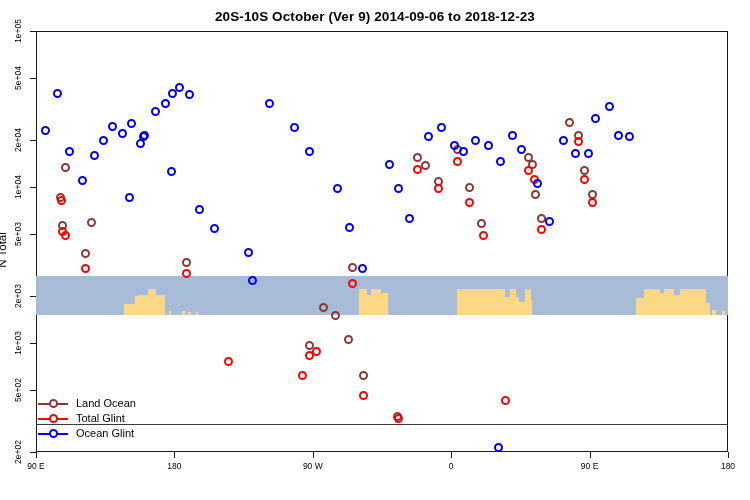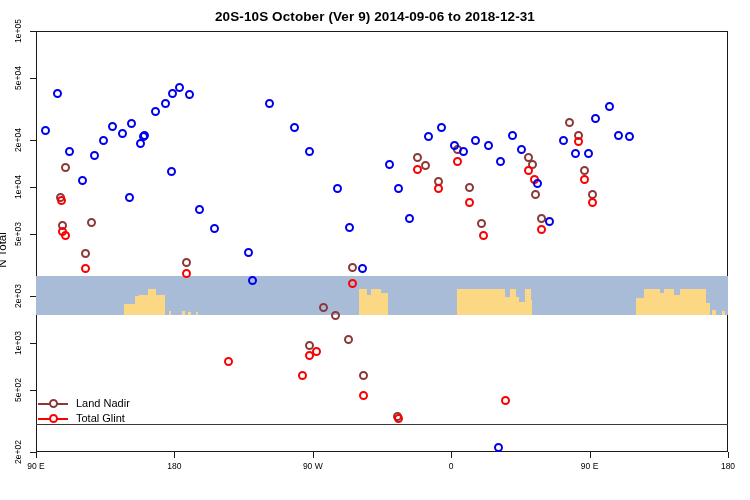--- a/index.html
+++ b/index.html
@@ -57,21 +57,21 @@
   .leg-line.land_nadir{background:#8c3838;} .leg-mark.land_nadir{border-color:#8c3838;background:#fff;}
   .leg-line.ocean_glint{background:#0000f0;}
 
   #legend-sep{position:absolute;left:36px;top:424px;width:692px;height:1px;background:#3a3a3a;}
 </style>
 </head>
 <body>
 
 <div id="stage">
 
-  <div id="chart-title">20S-10S October (Ver 9)   2014-09-06 to 2018-12-31</div>
+  <div id="chart-title">20S-10S October (Ver 9)   2014-09-06 to 2018-12-23</div>
 
   <div id="ylabel-title">N Total</div>
 
   <div id="plot-frame"></div>
   <div id="plot-area">
       <div class="map-band" style="top: 244.684px; height: 39.8188px; background: rgb(168, 188, 216);">
         <div class="land" style="left: 88px; width: 30px; bottom: 0px; height: 11px; background: rgb(252, 216, 132);"></div>
         <div class="land" style="left: 99px; width: 18px; bottom: 0px; height: 19px; background: rgb(252, 216, 132);"></div>
         <div class="land" style="left: 103px; width: 26px; bottom: 0px; height: 20px; background: rgb(252, 216, 132);"></div>
         <div class="land" style="left: 107px; width: 5px; bottom: 0px; height: 15px; background: rgb(252, 216, 132);"></div>
@@ -261,22 +261,27 @@
       <div class="xlab" style="left: 589.6px;">90 E</div>
       <div class="xtick" style="left: 728px;"></div>
       <div class="xlab" style="left: 728px;">180</div>
     </div>
 
   <div id="legend-sep"></div>
   <div id="legend">
       <div class="leg-row">
         <div class="leg-line land_nadir"></div>
         <div class="leg-mark land_nadir"></div>
-        <div class="leg-text">Land Nadir</div>
+        <div class="leg-text">Land Ocean</div>
       </div>
       <div class="leg-row">
         <div class="leg-line land_glint"></div>
         <div class="leg-mark land_glint"></div>
         <div class="leg-text">Total Glint</div>
       </div>
+      <div class="leg-row">
+        <div class="leg-line ocean_glint"></div>
+        <div class="leg-mark ocean_glint"></div>
+        <div class="leg-text">Ocean Glint</div>
+      </div>
     </div>
 
 </div>
 
 </body></html>

